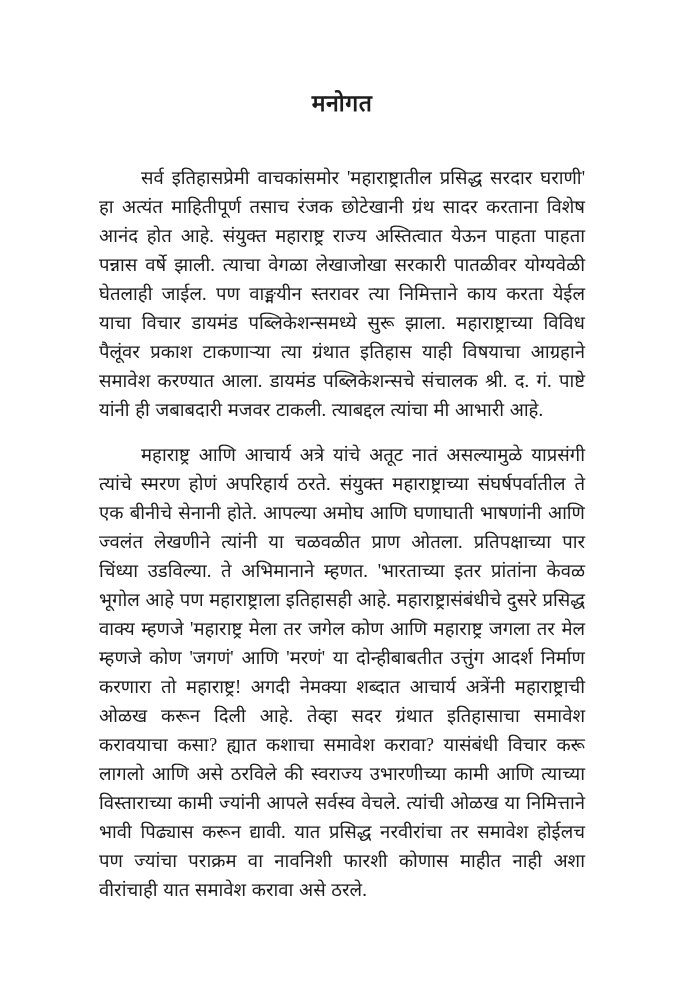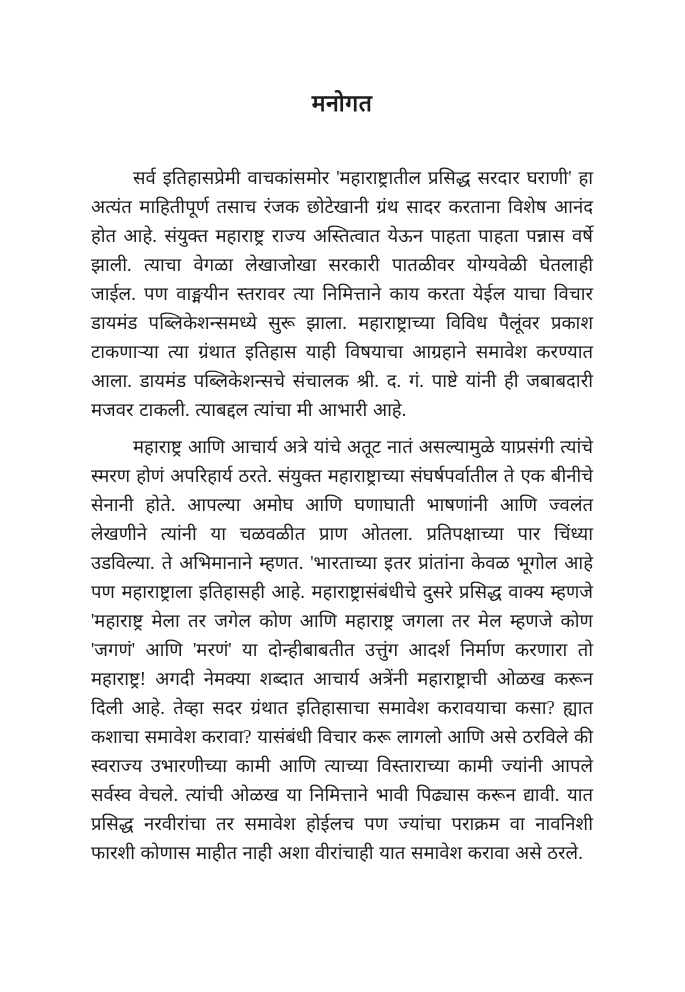--- a/index.html
+++ b/index.html
@@ -20,21 +20,21 @@
     font-family: "Liberation Serif", "DejaVu Serif", serif;
   }
   .title {
     text-align: center;
     font-size: 23px;
     font-weight: 700;
     margin: 0 0 46px 0;
     letter-spacing: 0.5px;
   }
   .body-text p {
-    margin: 8px;
+    margin: 16px;
     font-size: 18.5px;
     line-height: 29px;
     text-align: justify;
     text-indent: 42px;
     word-spacing: 1px;
   }
 </style>
 </head>
 <body>
 

